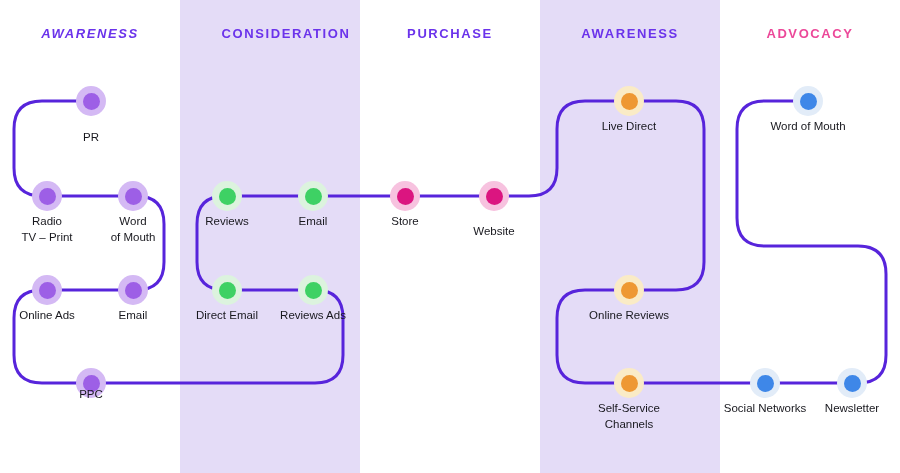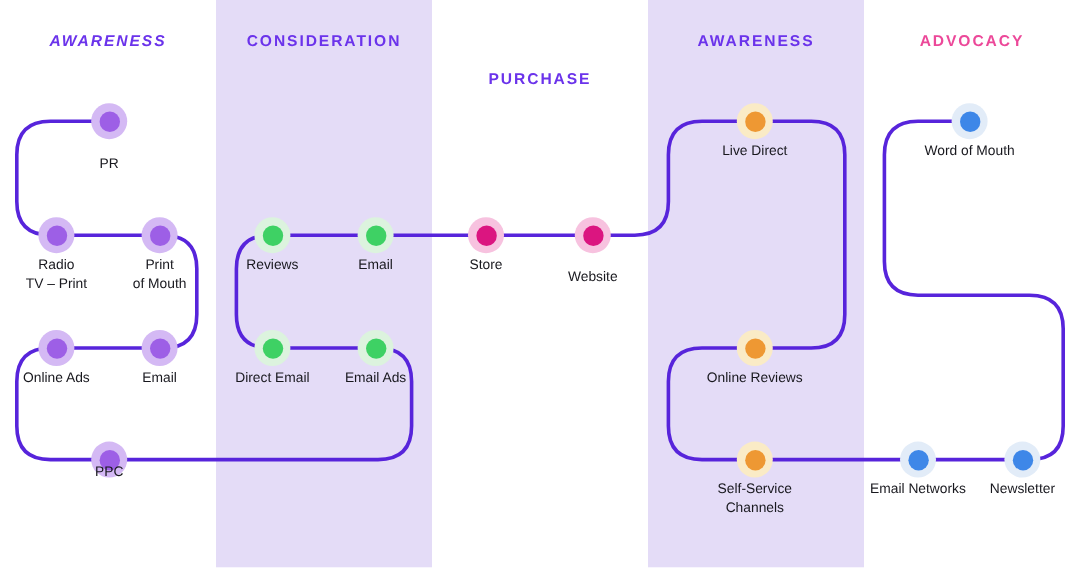--- a/index.html
+++ b/index.html
@@ -35,22 +35,22 @@
 </style>
 </head>
 <body>
 
 <div class="stage-canvas">
   <div class="col tint" style="left: 180px; background-color: rgb(228, 220, 247);"></div>
   <div class="col tint" style="left: 540px; background-color: rgb(228, 220, 247);"></div>
 </div>
 
 <div class="stage-header" style="left: 0px; color: rgb(107, 51, 235); font-style: italic;">AWARENESS</div>
-<div class="stage-header" style="left: 180px; color: rgb(107, 51, 235);">CONSIDERATION</div>
-<div class="stage-header" style="left: 360px; color: rgb(107, 51, 235); margin-top: 32px;">PURCHASE</div>
+<div class="stage-header" style="left: 196px; color: rgb(107, 51, 235);">CONSIDERATION</div>
+<div class="stage-header" style="left: 360px; color: rgb(107, 51, 235);">PURCHASE</div>
 <div class="stage-header" style="left: 540px; color: rgb(107, 51, 235);">AWARENESS</div>
 <div class="stage-header" style="left: 720px; color: #ec4899;">ADVOCACY</div>
 
 <svg class="path-layer" width="900" height="473" viewBox="0 0 900 473">
   <path d="M 91 101 H 42 Q 14 101 14 129 V 168 Q 14 196 42 196 H 136 Q 164 196 164 224 V 262 Q 164 290 136 290 H 42 Q 14 290 14 318 V 355 Q 14 383 42 383 H 315 Q 343 383 343 355 V 318 Q 343 290 315 290 H 225 Q 197 290 197 262 V 224 Q 197 196 225 196 H 529 Q 557 196 557 168 V 129 Q 557 101 585 101 H 676 Q 704 101 704 129 V 262 Q 704 290 676 290 H 585 Q 557 290 557 318 V 355 Q 557 383 585 383 H 858 Q 886 383 886 355 V 274 Q 886 246 858 246 H 765 Q 737 246 737 218 V 129 Q 737 101 765 101 H 808" fill="none" stroke-width="3" stroke-linecap="round" stroke="#5724DB"></path>
 </svg>
 
 <div class="node" style="left:91px;top:101px">
   <span class="halo" style="background-color: rgb(212, 185, 244);"></span>
   <span class="dot" style="background-color: rgb(157, 95, 230);"></span>
@@ -61,21 +61,21 @@
   <span class="halo" style="background-color: rgb(212, 185, 244);"></span>
   <span class="dot" style="background-color: rgb(157, 95, 230);"></span>
 </div>
 <div class="node-label" style="left:47px;top:214px">Radio
 TV – Print</div>
 
 <div class="node" style="left:133px;top:196px">
   <span class="halo" style="background-color: rgb(212, 185, 244);"></span>
   <span class="dot" style="background-color: rgb(157, 95, 230);"></span>
 </div>
-<div class="node-label" style="left:133px;top:214px">Print
+<div class="node-label" style="left:133px;top:214px">Word
 of Mouth</div>
 
 <div class="node" style="left:133px;top:290px">
   <span class="halo" style="background-color: rgb(212, 185, 244);"></span>
   <span class="dot" style="background-color: rgb(157, 95, 230);"></span>
 </div>
 <div class="node-label" style="left:133px;top:308px">Email</div>
 
 <div class="node" style="left:47px;top:290px">
   <span class="halo" style="background-color: rgb(212, 185, 244);"></span>
@@ -86,21 +86,21 @@
 <div class="node" style="left:91px;top:383px">
   <span class="halo" style="background-color: rgb(212, 185, 244);"></span>
   <span class="dot" style="background-color: rgb(157, 95, 230);"></span>
 </div>
 <div class="node-label" style="left:91px;top:387px">PPC</div>
 
 <div class="node" style="left:313px;top:290px">
   <span class="halo" style="background-color: rgb(220, 243, 222);"></span>
   <span class="dot" style="background-color: rgb(62, 209, 100);"></span>
 </div>
-<div class="node-label" style="left:313px;top:308px">Email Ads</div>
+<div class="node-label" style="left:313px;top:308px">Reviews Ads</div>
 
 <div class="node" style="left:227px;top:290px">
   <span class="halo" style="background-color: rgb(220, 243, 222);"></span>
   <span class="dot" style="background-color: rgb(62, 209, 100);"></span>
 </div>
 <div class="node-label" style="left:227px;top:308px">Direct Email</div>
 
 <div class="node" style="left:227px;top:196px">
   <span class="halo" style="background-color: rgb(220, 243, 222);"></span>
   <span class="dot" style="background-color: rgb(62, 209, 100);"></span>
@@ -141,21 +141,21 @@
   <span class="halo" style="background-color: rgb(250, 235, 198);"></span>
   <span class="dot" style="background-color: rgb(238, 152, 51);"></span>
 </div>
 <div class="node-label" style="left:629px;top:401px">Self-Service
 Channels</div>
 
 <div class="node" style="left:765px;top:383px">
   <span class="halo" style="background-color: rgb(226, 236, 248);"></span>
   <span class="dot" style="background-color: rgb(62, 135, 232);"></span>
 </div>
-<div class="node-label" style="left:765px;top:401px">Email Networks</div>
+<div class="node-label" style="left:765px;top:401px">Social Networks</div>
 
 <div class="node" style="left:852px;top:383px">
   <span class="halo" style="background-color: rgb(226, 236, 248);"></span>
   <span class="dot" style="background-color: rgb(62, 135, 232);"></span>
 </div>
 <div class="node-label" style="left:852px;top:401px">Newsletter</div>
 
 <div class="node" style="left:808px;top:101px">
   <span class="halo" style="background-color: rgb(226, 236, 248);"></span>
   <span class="dot" style="background-color: rgb(62, 135, 232);"></span>

